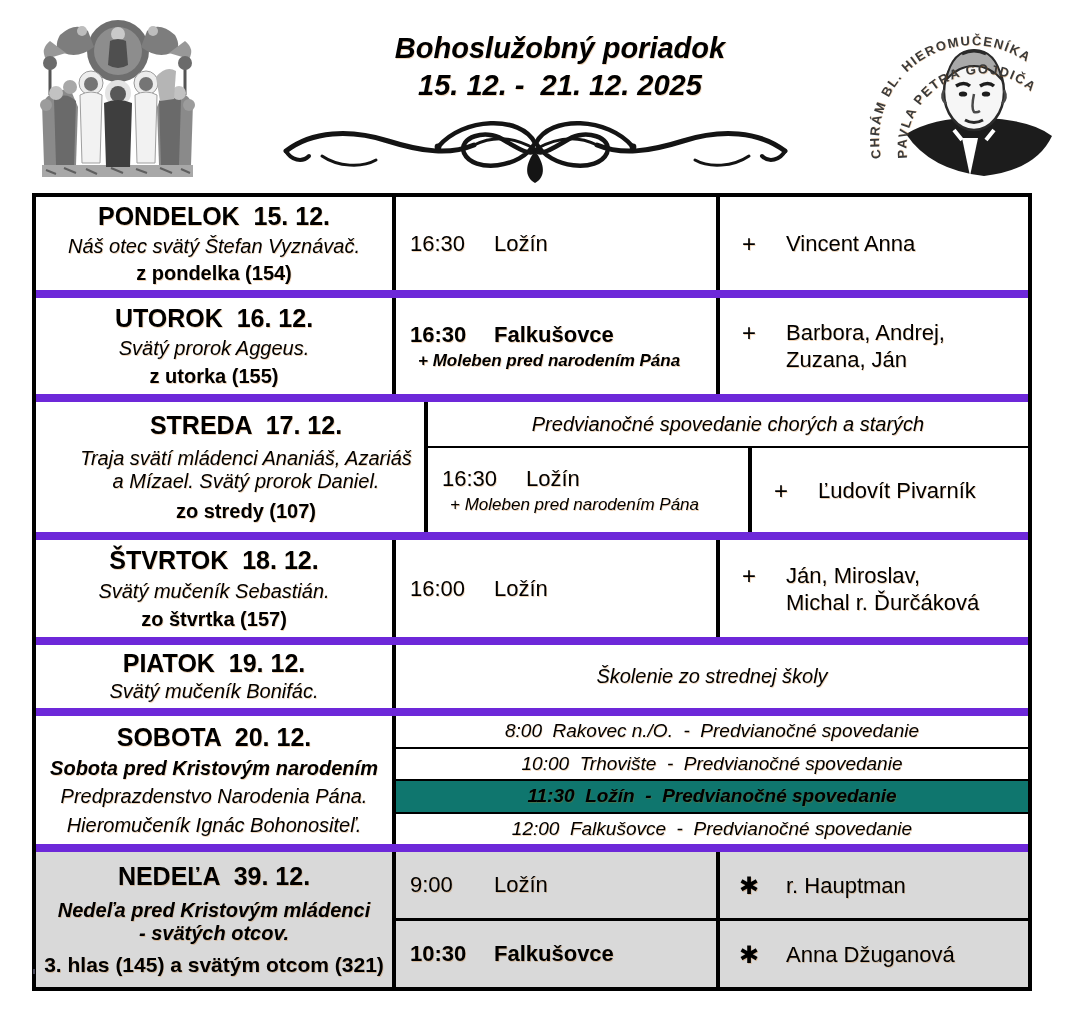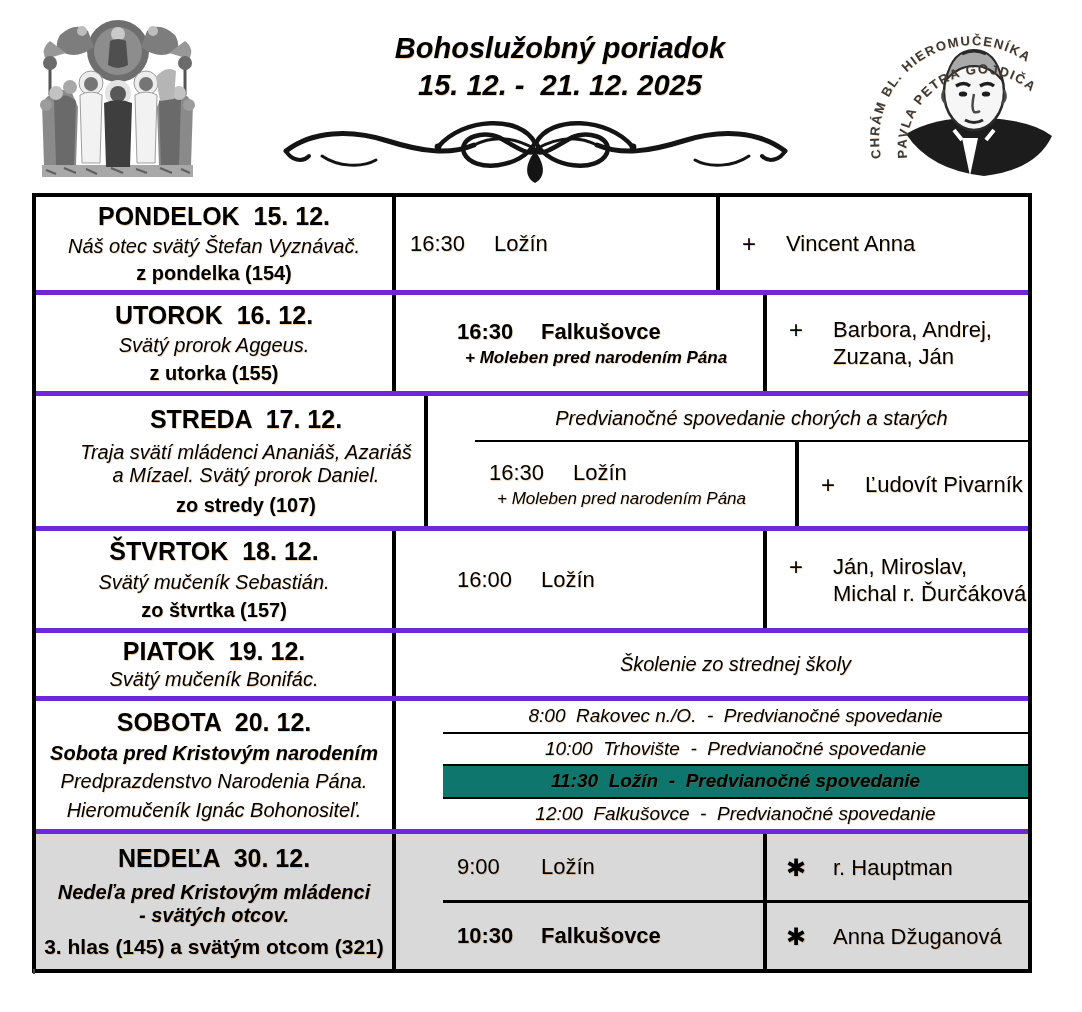--- a/index.html
+++ b/index.html
@@ -17,21 +17,21 @@
                  font-weight:bold; font-style:italic; font-size:29px; line-height:37px; }
   .flourish { position:absolute; left:278px; top:111px; width:515px; height:74px; }
   .logo { position:absolute; left:866px; top:10px; width:204px; height:176px; }
   .logo text { font-family:"Liberation Sans","DejaVu Sans",sans-serif; font-weight:bold;
                font-size:13px; letter-spacing:1.6px; fill:#3a3a3a; }
 
   
   .schedule-table { position:absolute; left:32px; top:193px; width:1000px;
                     box-sizing:border-box; border:4px solid #000; background:#fff; }
   .t-row { display:flex; align-items:stretch; }
-  .t-row + .t-row { border-top:5px solid #6d28d9;gap:47px; }
+  .t-row + .t-row { border-top:8px solid #6d28d9; }
   .r1{height:93px;} .r2{height:96px;} .r3{height:130px;padding-left:32px;} .r4{height:97px;}
   .r5{height:63px;} .r6{height:128px;} .r7{height:135px;}
   .t-row.gray { background:#d9d9d9; }
 
   .day-cell { flex:0 0 360px; width:360px; box-sizing:border-box; border-right:4px solid #000;
               display:flex; flex-direction:column; align-items:center; justify-content:space-evenly;
               text-align:center; padding:2px 4px; }
   .content { flex:1; display:flex; min-width:0; }
   .content.col { flex-direction:column; }
 
@@ -291,21 +291,21 @@
           <div class="slot pre">8:00  Rakovec n./O.  -  Predvianočné spovedanie</div>
           <div class="slot pre">10:00  Trhovište  -  Predvianočné spovedanie</div>
           <div class="slot pre highlight">11:30  Ložín  -  Predvianočné spovedanie</div>
           <div class="slot pre">12:00  Falkušovce  -  Predvianočné spovedanie</div>
         </div>
       </div>
     </div>
 
     <div class="t-row r7 gray">
       <div class="day-cell">
-        <div class="day-title pre">NEDEĽA  30. 12.</div>
+        <div class="day-title pre">NEDEĽA  39. 12.</div>
         <div>
           <div class="subtitle">Nedeľa pred Kristovým mládenci</div>
           <div class="subtitle">- svätých otcov.</div>
         </div>
         <div class="rubric big">3. hlas (145) a svätým otcom (321)</div>
       </div>
       <div class="content col">
         <div class="svc-row">
           <div class="mid-cell">
             <div class="svc-line">

